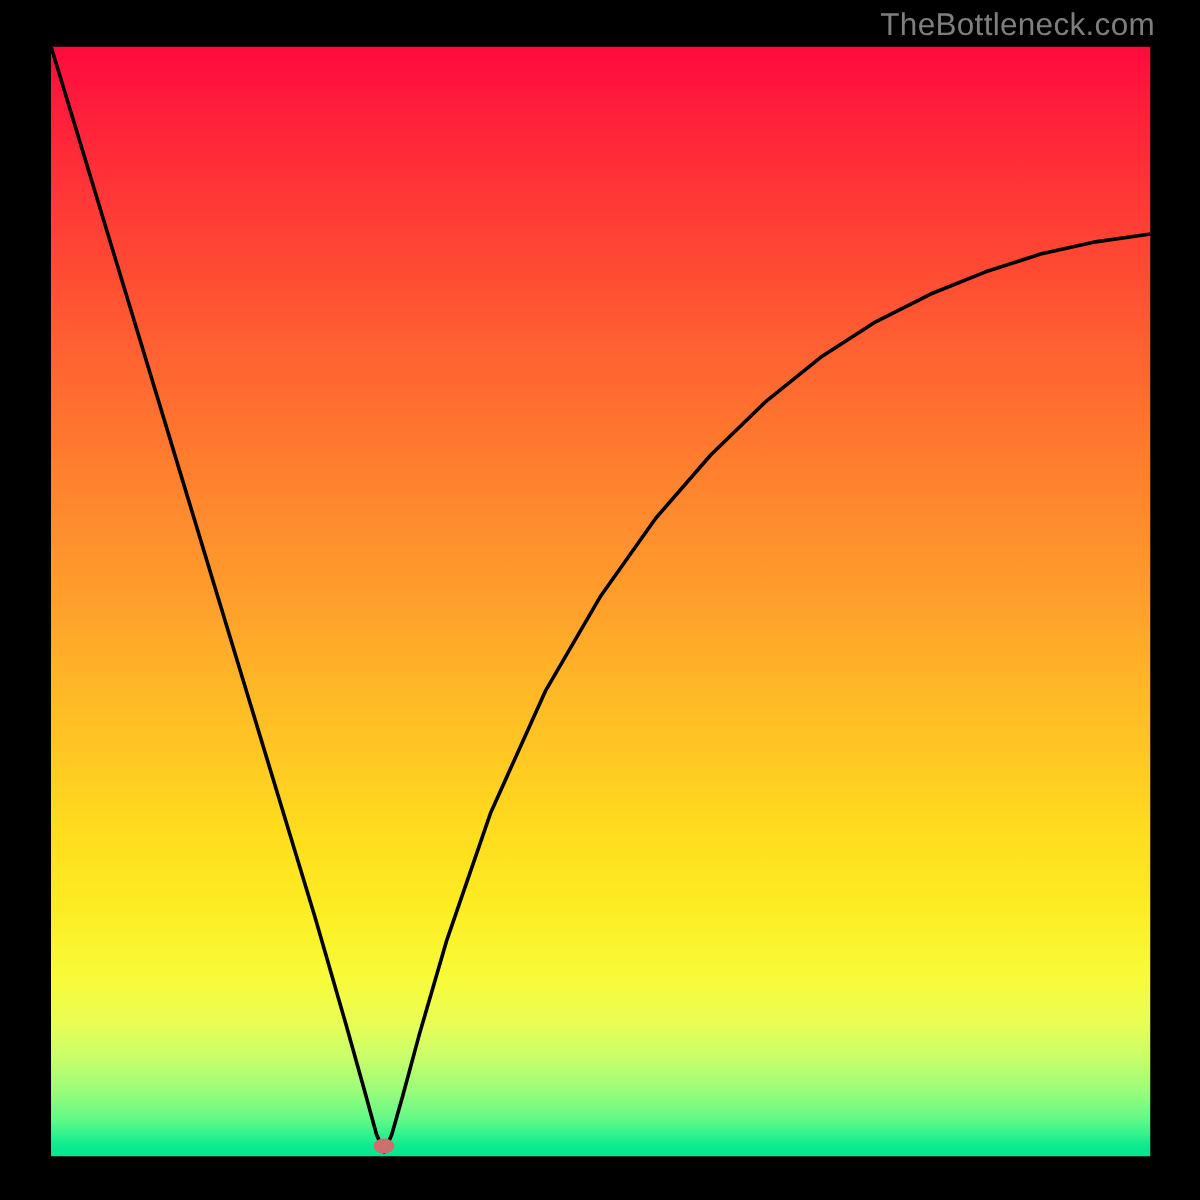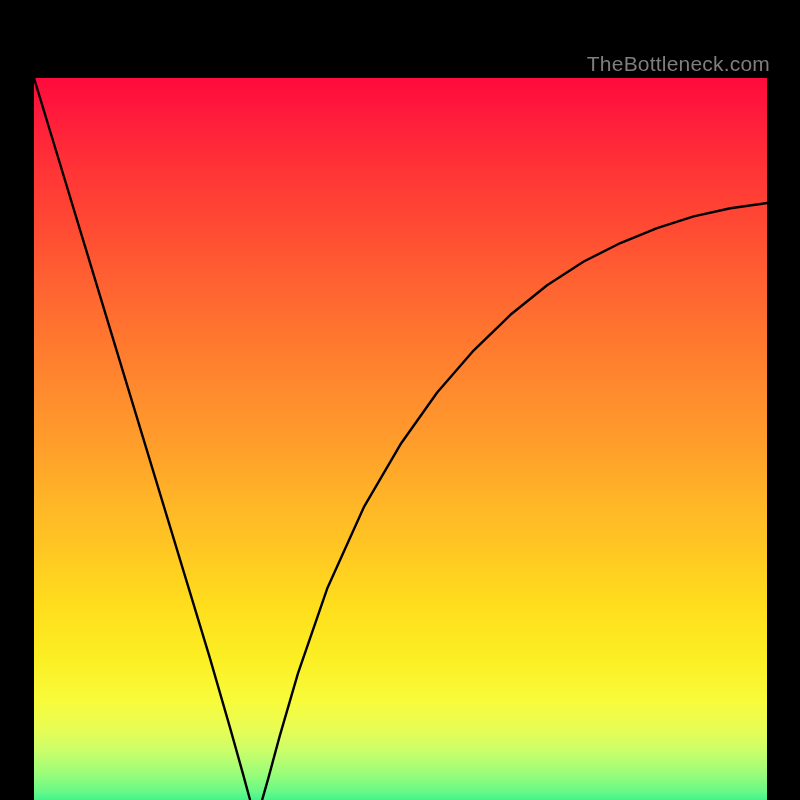--- a/index.html
+++ b/index.html
@@ -11,21 +11,20 @@
     overflow: hidden;
     font-family: Arial, Helvetica, sans-serif;
   }
   .frame {
     position: absolute;
     top: 0;
     left: 0;
     width: 800px;
     height: 584px;
     background: #000;
-    margin-top: 47px;
   }
   .plot-area {
     position: absolute;
     top: 31px;
     left: 34px;
     width: 733px;
     height: 740px;
     overflow: hidden;
   }
   .gradient {

